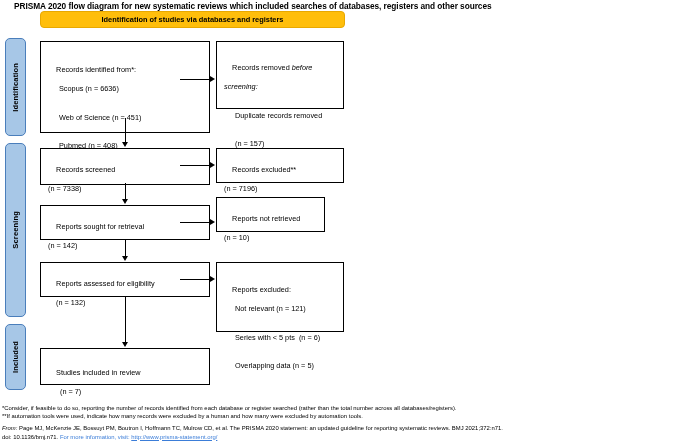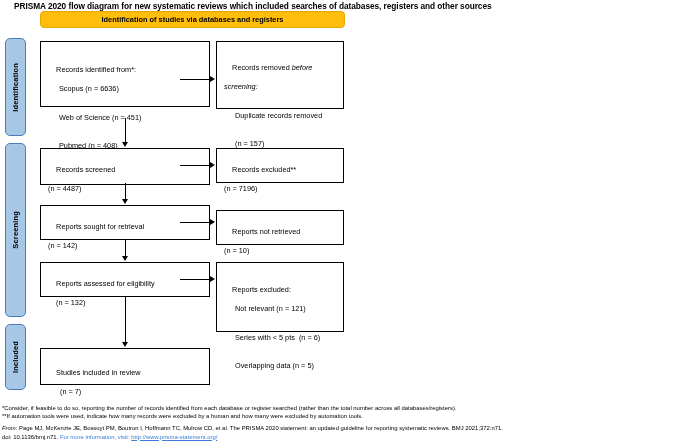--- a/index.html
+++ b/index.html
@@ -83,21 +83,21 @@
     padding: 0;
   }
   .flow-box .box-text {
     position: absolute;
     left: 7px;
     right: 4px;
     white-space: pre-wrap;
   }
 
   
-  #box-identified      { left: 40px; top: 41px;  width: 170px; height: 66px; }
+  #box-identified      { left: 40px; top: 41px;  width: 170px; height: 92px; }
   #box-identified .box-text   { top: 13px; }
 
   #box-screened        { left: 40px; top: 148px; width: 170px; height: 37px; }
   #box-screened .box-text     { top: 6px; }
 
   #box-sought          { left: 40px; top: 205px; width: 170px; height: 35px; }
   #box-sought .box-text       { top: 6px; }
 
   #box-assessed        { left: 40px; top: 262px; width: 170px; height: 35px; }
   #box-assessed .box-text     { top: 6px; }
@@ -105,21 +105,21 @@
   #box-included        { left: 40px; top: 348px; width: 170px; height: 37px; }
   #box-included .box-text     { top: 9px; }
 
   
   #box-removed         { left: 216px; top: 41px;  width: 128px; height: 68px; }
   #box-removed .box-text      { top: 11px; }
 
   #box-excluded        { left: 216px; top: 148px; width: 128px; height: 35px; }
   #box-excluded .box-text     { top: 6px; }
 
-  #box-not-retrieved   { left: 216px; top: 210px; width: 128px; height: 35px; text-decoration: underline; }
+  #box-not-retrieved   { left: 216px; top: 197px; width: 109px; height: 35px; text-decoration: underline; }
   #box-not-retrieved .box-text{ top: 6px; }
 
   #box-reports-excluded{ left: 216px; top: 262px; width: 128px; height: 70px; }
   #box-reports-excluded .box-text { top: 12px; }
 
   .indent1 { padding-left: 11px; display: block; }
   .ital { font-style: italic; }
 
   
   .h-line {
@@ -217,21 +217,21 @@
     <span class="indent1">Scopus (n = 6636)</span>
     <span class="indent1">Web of Science (n = 451)</span>
     <span class="indent1">Pubmed (n = 408)</span>
     <span class="indent1">Overall (n = 7495)</span>
   </div>
 </div>
 
 <div class="flow-box" id="box-screened">
   <div class="box-text">
     <span>Records screened</span>
-    <span class="indent1" style="padding-left:0">(n = 4487)</span>
+    <span class="indent1" style="padding-left:0">(n = 7338)</span>
   </div>
 </div>
 
 <div class="flow-box" id="box-sought">
   <div class="box-text">
     <span>Reports sought for retrieval</span>
     <span class="indent1" style="padding-left:0">(n = 142)</span>
   </div>
 </div>
 

